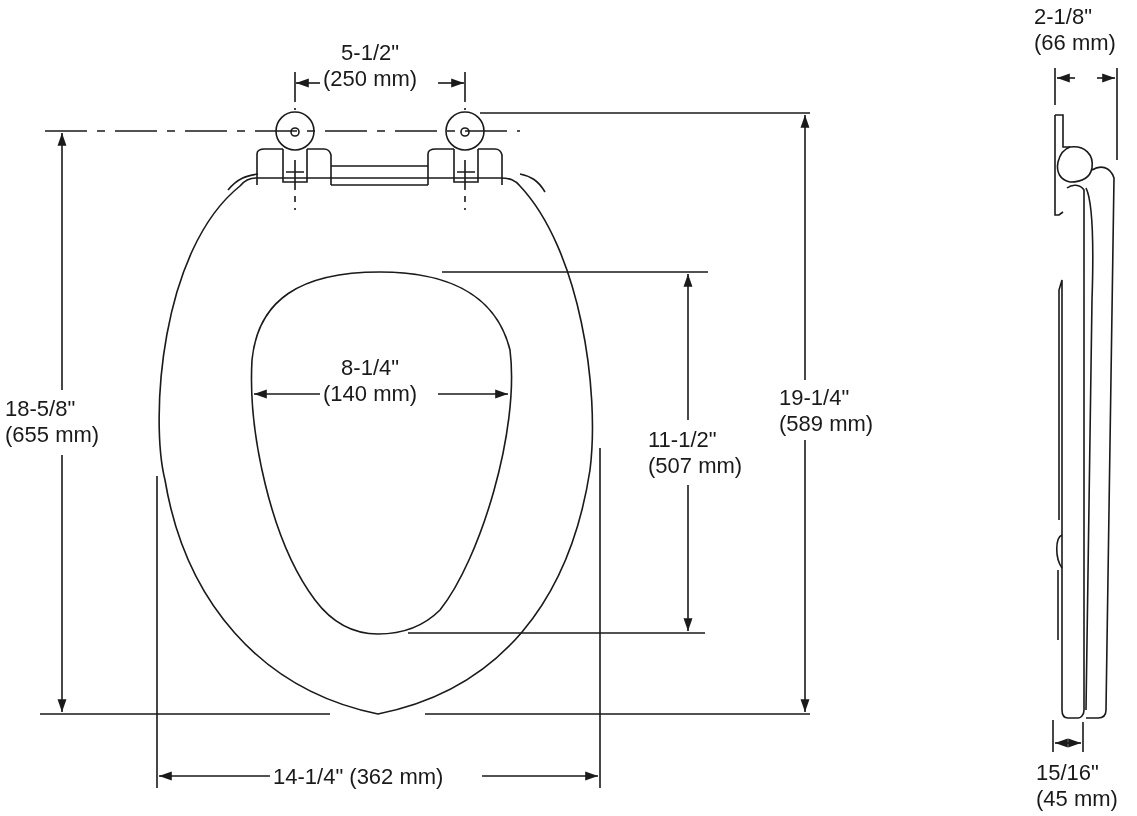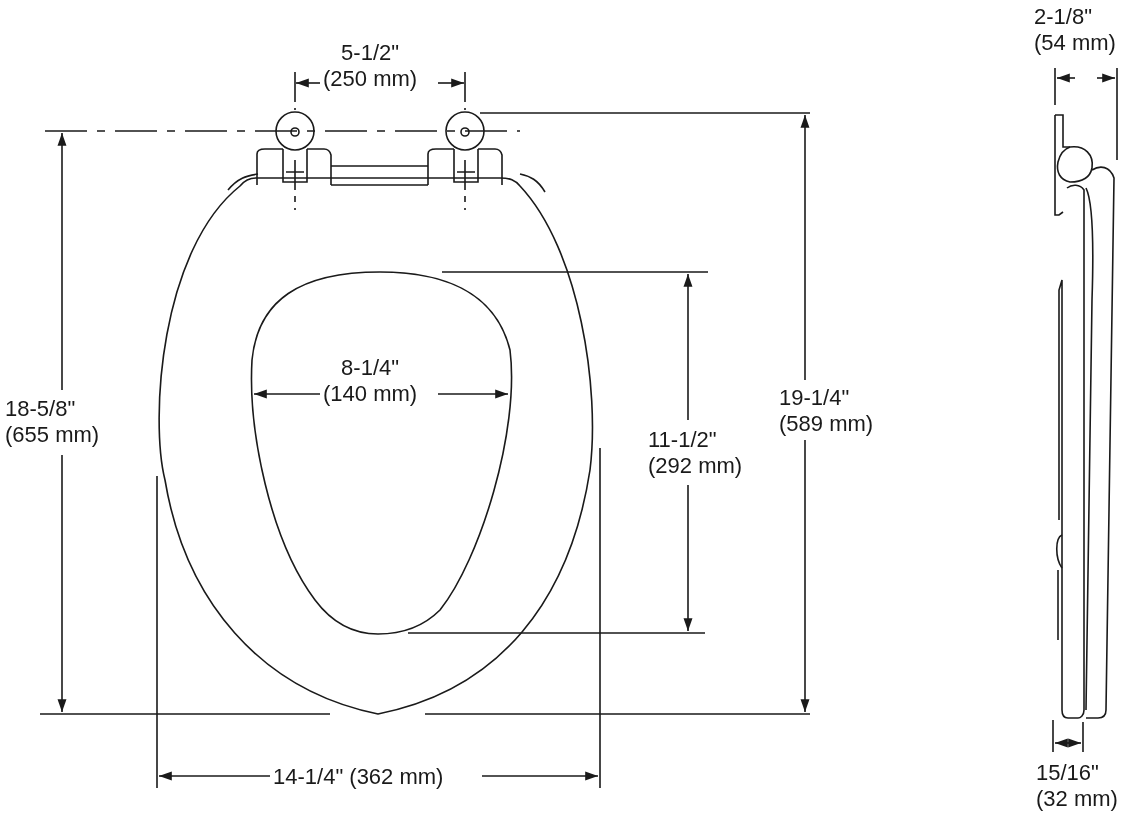--- a/index.html
+++ b/index.html
@@ -93,32 +93,32 @@
     <div>(140 mm)</div>
   </div>
 
   <div class="lbl" style="left:4px; top:396px;">
     <div>18-5/8"</div>
     <div>(655 mm)</div>
   </div>
 
   <div class="lbl" style="left:647px; top:427px;">
     <div>11-1/2"</div>
-    <div>(292 mm)</div>
+    <div>(507 mm)</div>
   </div>
 
   <div class="lbl" style="left:778px; top:385px;">
     <div>19-1/4"</div>
     <div>(589 mm)</div>
   </div>
 
   <div class="lbl" style="left:272px; top:764px;">14-1/4" (362 mm)</div>
 
   <div class="lbl" style="left:1033px; top:4px; background:transparent;">
     <div>2-1/8"</div>
-    <div>(54 mm)</div>
+    <div>(66 mm)</div>
   </div>
 
   <div class="lbl" style="left:1035px; top:760px; background:transparent;">
     <div>15/16"</div>
-    <div>(32 mm)</div>
+    <div>(45 mm)</div>
   </div>
 </div>
 
 </body></html>

